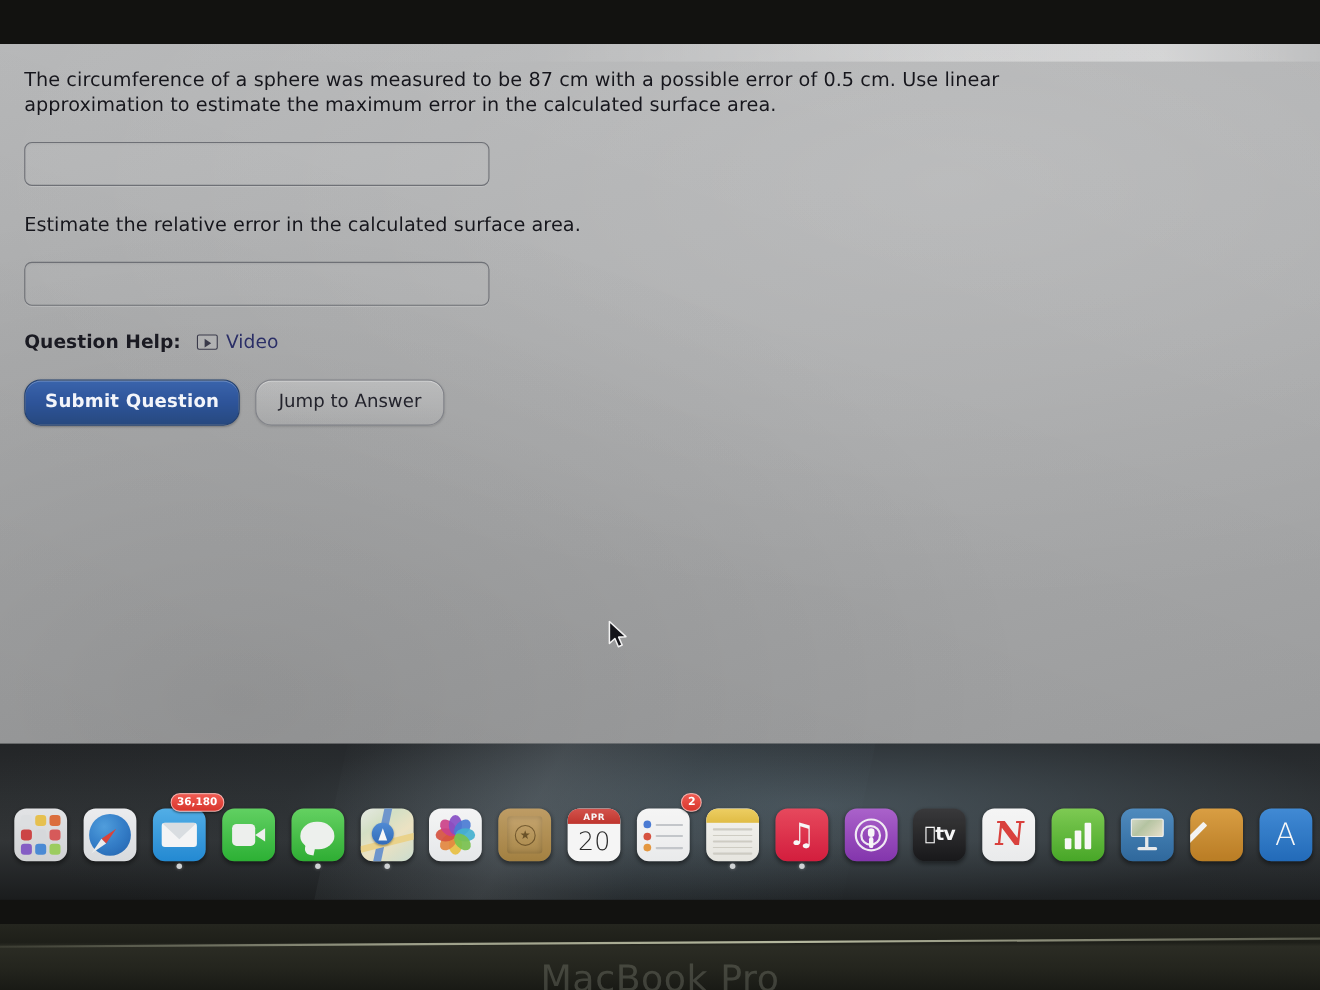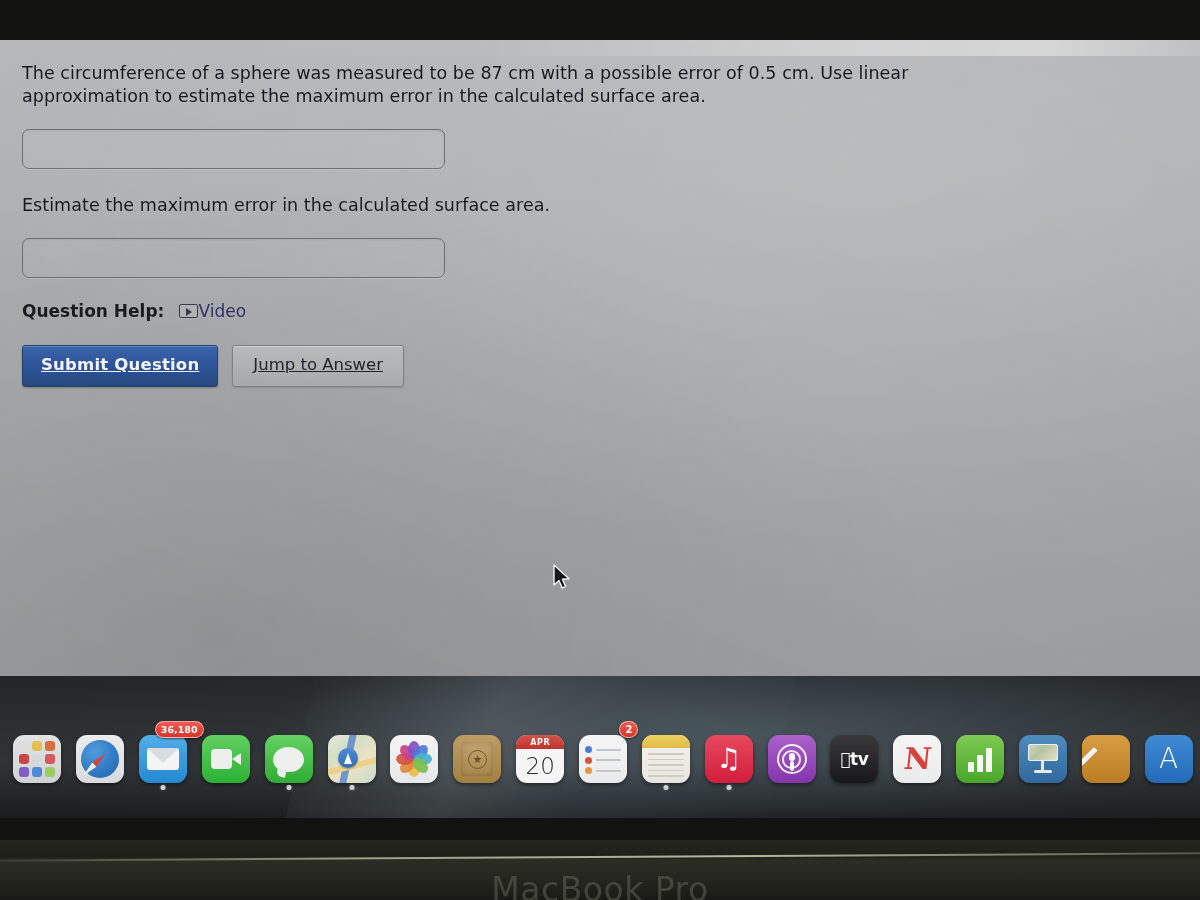--- a/index.html
+++ b/index.html
@@ -70,21 +70,21 @@
   .spacer-1 { height:25px; }
   .spacer-2 { height:23px; }
 
   .helprow {
     display:flex; align-items:center; gap:9px;
     font-size:17px; font-weight:bold; color:#1a1a22;
     text-shadow:0 0 1px rgba(255,255,255,0.2);
   }
   .help-label { font-weight:bold; }
   .video-link {
-    display:inline-flex; align-items:center; 
+    display:inline-flex; align-items:center; gap:7px;
     margin-left:6px;
     color:#2b2f66; font-weight:normal; font-size:17px;
     text-decoration:none; cursor:pointer;
   }
   .play-icon {
     display:inline-block;
     width:19px; height:14px;
     border:1.6px solid #3a3a4a;
     border-radius:2px;
     position:relative;
@@ -94,24 +94,23 @@
     content:""; position:absolute; left:6px; top:2.6px;
     border-left:6px solid #3a3a4a;
     border-top:4px solid transparent;
     border-bottom:4px solid transparent;
   }
 
   .btnrow { display:flex; align-items:center; gap:14px; margin-top:24px; }
   .btn {
     font-family:"DejaVu Sans", sans-serif;
     font-size:16.5px;
-    border-radius:3px;
+    border-radius:15px;
     cursor:pointer;
     line-height:1;
-    text-decoration:underline;
   }
   .btn-primary {
     padding:11px 18px 12px 18px;
     background:linear-gradient(180deg, #3a64ac 0%, #2d5398 52%, #27497f 100%);
     color:#f3f5fa;
     border:1px solid #23406f;
     box-shadow:0 1px 2px rgba(0,0,0,0.26), inset 0 1px 0 rgba(255,255,255,0.22);
     font-weight:bold;
     letter-spacing:0.2px;
   }
@@ -318,21 +317,21 @@
 
   <div id="screen">
     <div class="page">
 
       <div class="qtext">The circumference of a sphere was measured to be 87 cm with a possible error of 0.5 cm. Use linear approximation to estimate the maximum error in the calculated surface area.</div>
 
       <input class="answer-box" type="text" placeholder="" style="">
 
       <div class="spacer-1"></div>
 
-      <div class="qtext">Estimate the maximum error in the calculated surface area.</div>
+      <div class="qtext">Estimate the relative error in the calculated surface area.</div>
 
       <input class="answer-box" type="text" placeholder="" style="">
 
       <div class="spacer-2"></div>
 
       <div class="helprow">
         <span class="help-label">Question Help:</span>
         <a class="video-link" href="#">
           <span class="play-icon"></span>
           <span>Video</span>

